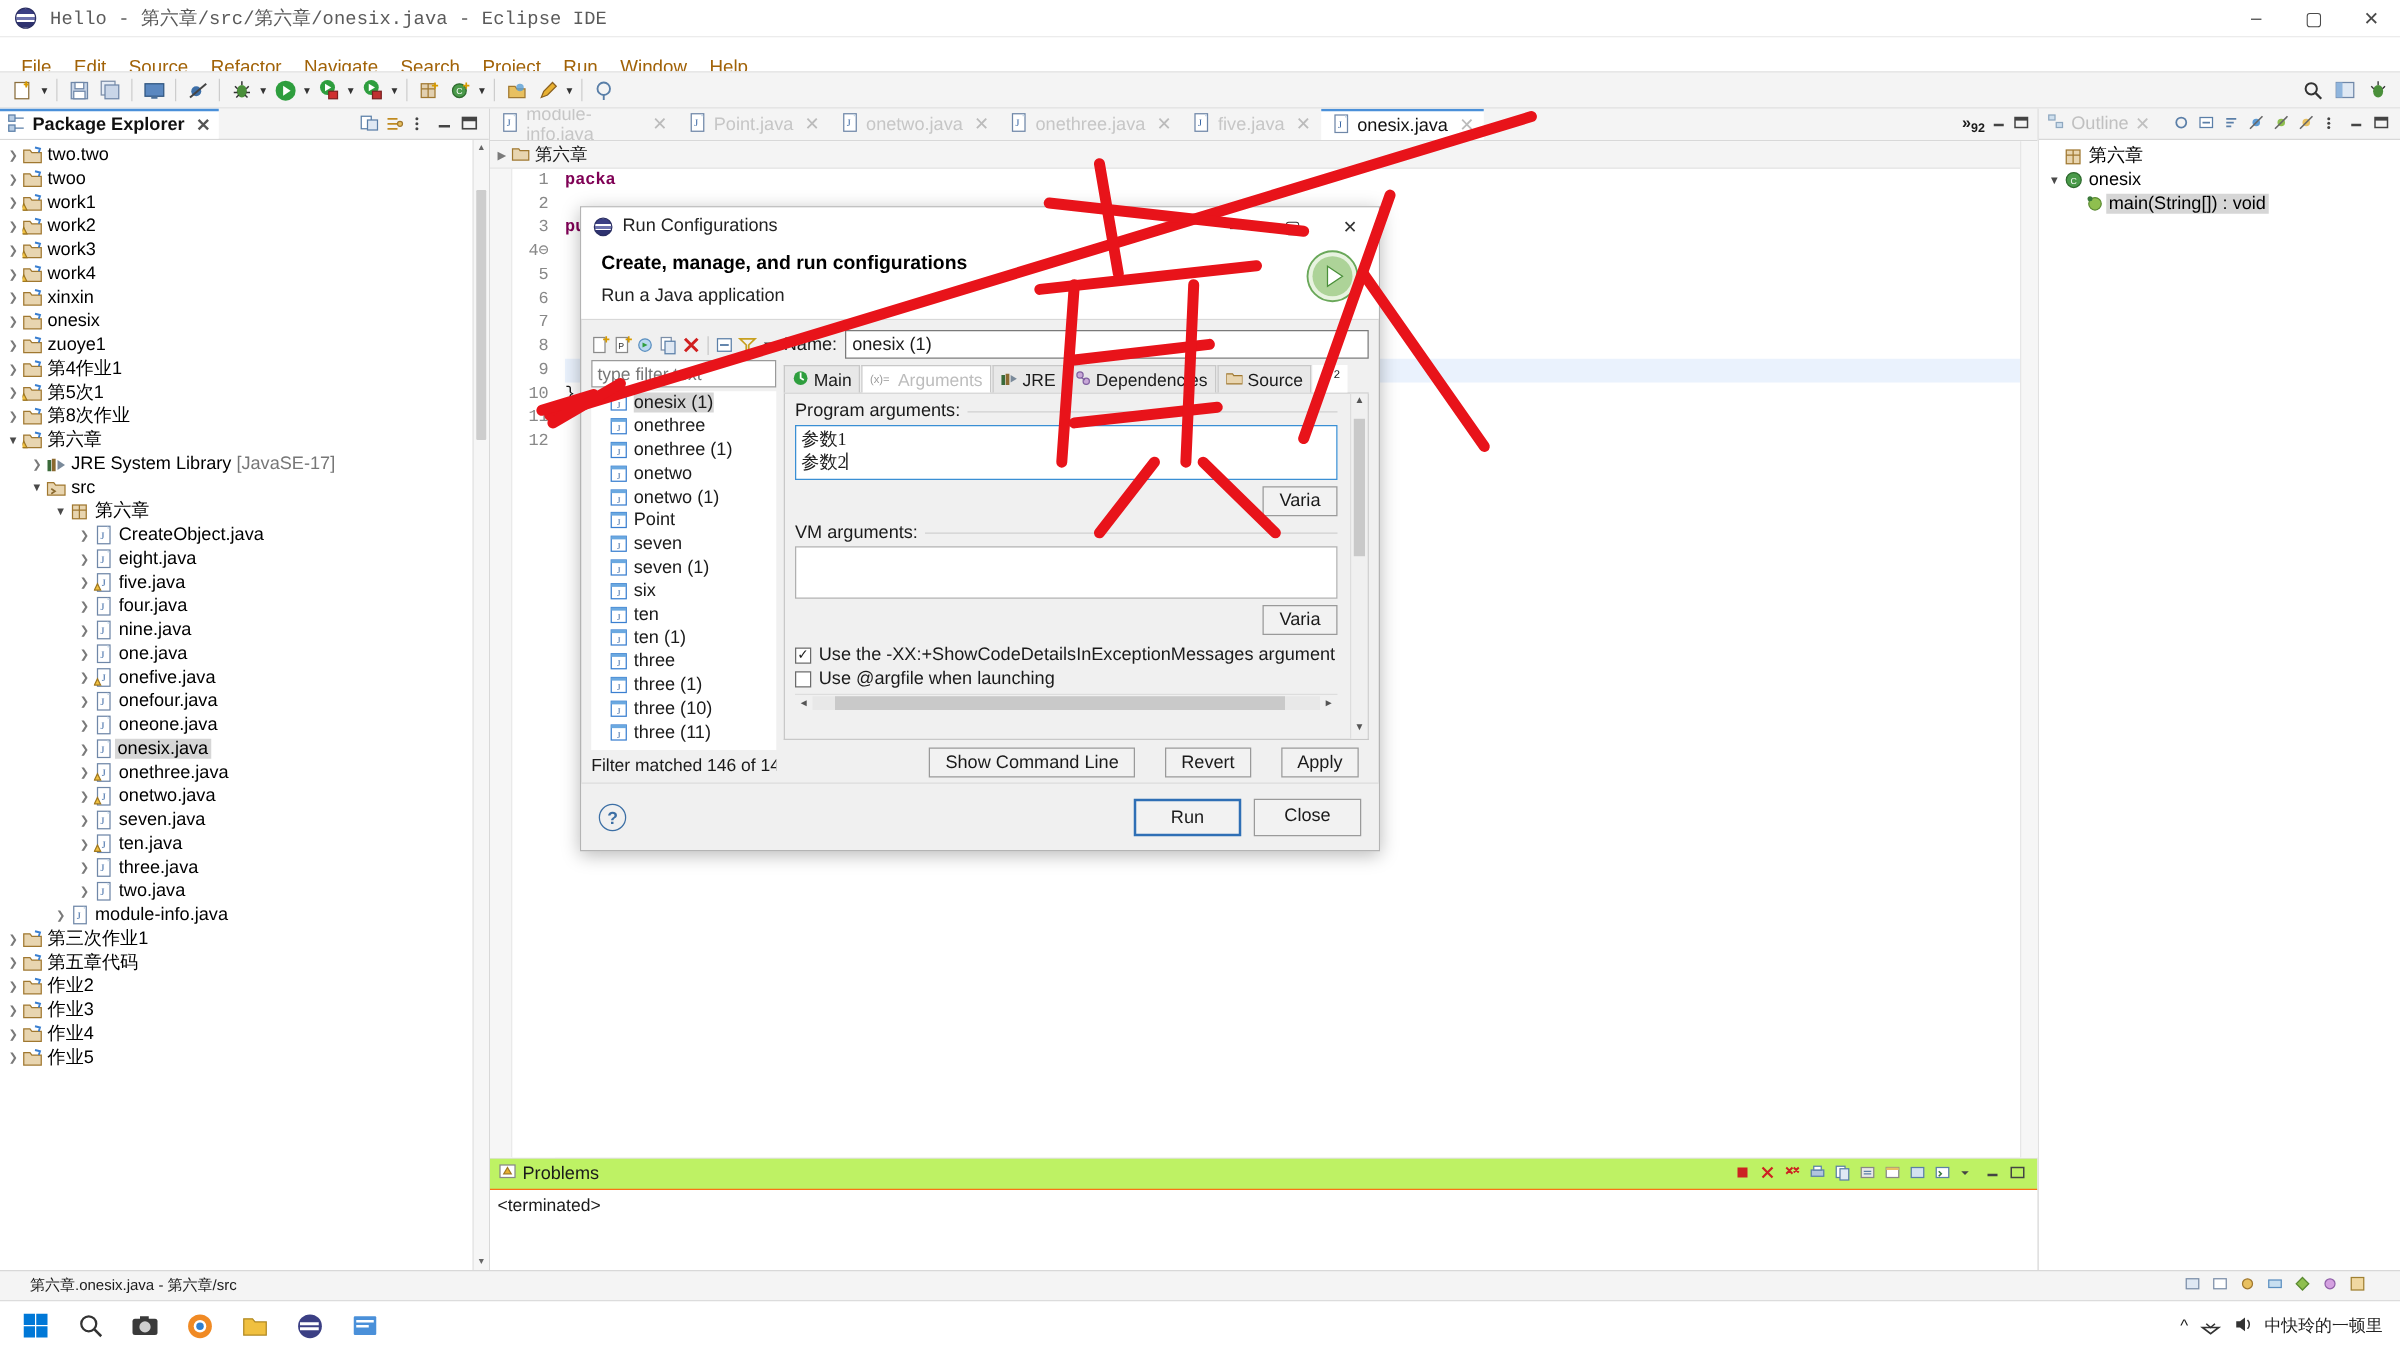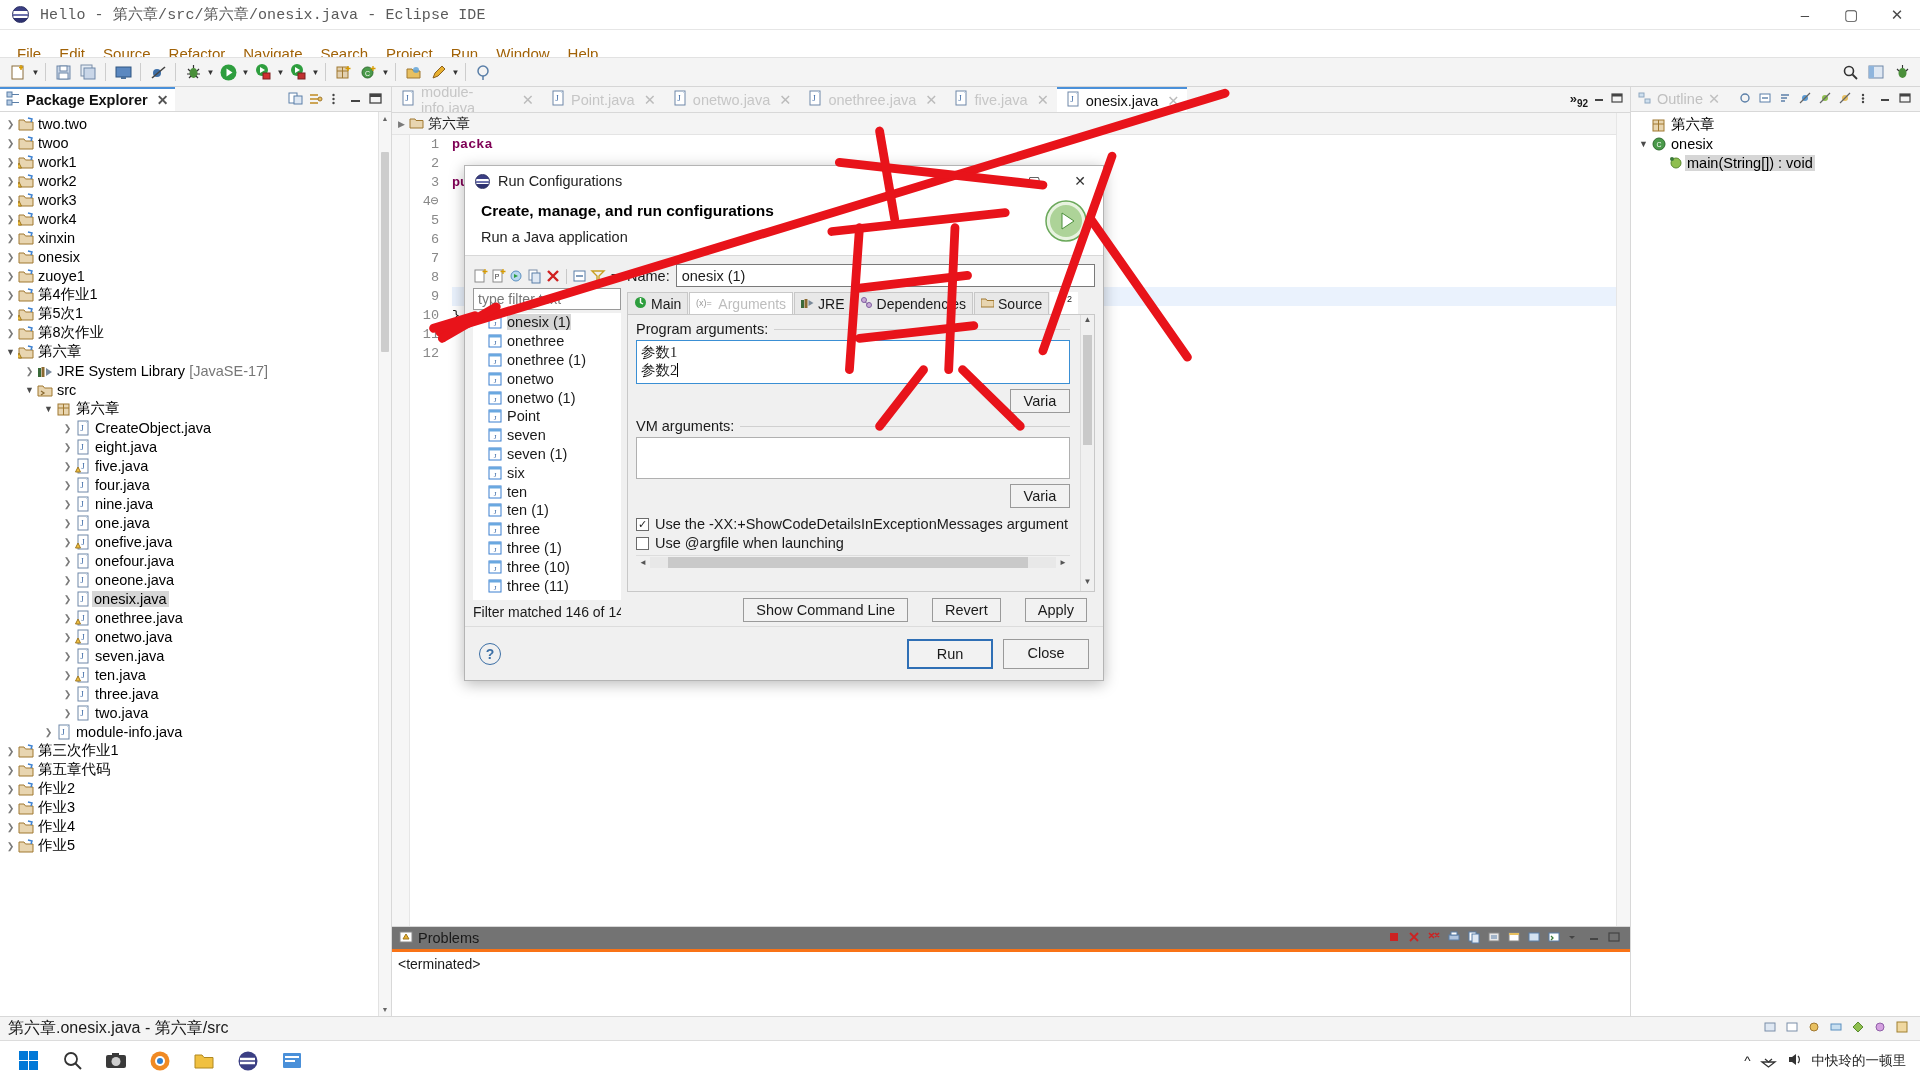--- a/index.html
+++ b/index.html
@@ -85,34 +85,34 @@
   .code-wrap { flex:1; display:flex; overflow:hidden; }
   .ed-left-ruler { width:18px; background:#f6f6f6; border-right:1px solid #e6e6e6; }
   .gutter { width:34px; background:#fff; text-align:right; padding-right:5px; color:#888; font-family:"Liberation Mono", monospace; font-size:13.5px; line-height:19px; }
   .code { flex:1; font-family:"Liberation Mono", monospace; font-size:13.5px; line-height:19px; padding-left:8px; white-space:pre; }
   .kw { color:#7f0055; font-weight:bold; }
   .code-line.hl { background:#eaf2fd; }
   .ed-right-ruler { width:14px; background:#f6f6f6; border-left:1px solid #e6e6e6; position:relative; }
 
   
   .bottom-panel { height:90px; border-top:1px solid #d8d8d8; background:#fff; display:flex; flex-direction:column; flex:0 0 90px; }
-  .bp-tabrow { height:25px; display:flex; align-items:stretch; background:#737373; border-bottom:3px solid #f97316; }
+  .bp-tabrow { height:25px; display:flex; align-items:stretch; background:#bef264; border-bottom:1px solid #f97316; }
   .bp-tab { display:flex; align-items:center; gap:5px; padding:0 7px; font-size:14.5px; }
   .bp-tools { margin-left:auto; display:flex; align-items:center; gap:3px; padding:0 6px; }
   .bp-body { flex:1; font-size:14px; padding:4px 6px; overflow:hidden; white-space:nowrap; }
 
   
   .outline { width:290px; background:#fff; border-left:1px solid #d8d8d8; display:flex; flex-direction:column; }
   .ol-tabrow { height:25px; display:flex; align-items:stretch; background:#f4f4f4; border-bottom:1px solid #d8d8d8; }
   .ol-tab { display:flex; align-items:center; gap:5px; padding:0 7px; font-size:14.5px; color:#c0c0c0; }
   .ol-tools { margin-left:auto; display:flex; align-items:center; gap:3px; padding:0 5px; }
   .ol-body { flex:1; padding-top:3px; }
 
   
-  .statusbar { height:24px; background:#f4f4f4; border-top:1px solid #d8d8d8; display:flex; align-items:center; padding:0 8px; font-size:16px; flex:0 0 24px; }
+  .statusbar { height:24px; background:#f4f4f4; border-top:1px solid #d8d8d8; display:flex; align-items:center; padding:0 24px; font-size:12px; flex:0 0 24px; }
   .sb-right { margin-left:auto; display:flex; align-items:center; gap:5px; }
 
   
   .taskbar { height:40px; background:#ffffff; display:flex; align-items:center; padding:0 6px; flex:0 0 40px; border-top:1px solid #dcdcdc; }
   .tk-item { width:44px; height:38px; display:flex; align-items:center; justify-content:center; }
   .tk-right { margin-left:auto; display:flex; align-items:center; gap:9px; font-size:13.5px; color:#222; padding-right:8px; }
 
   
   .dialog {
     position:absolute; left:464px; top:78px; width:640px; height:516px;

